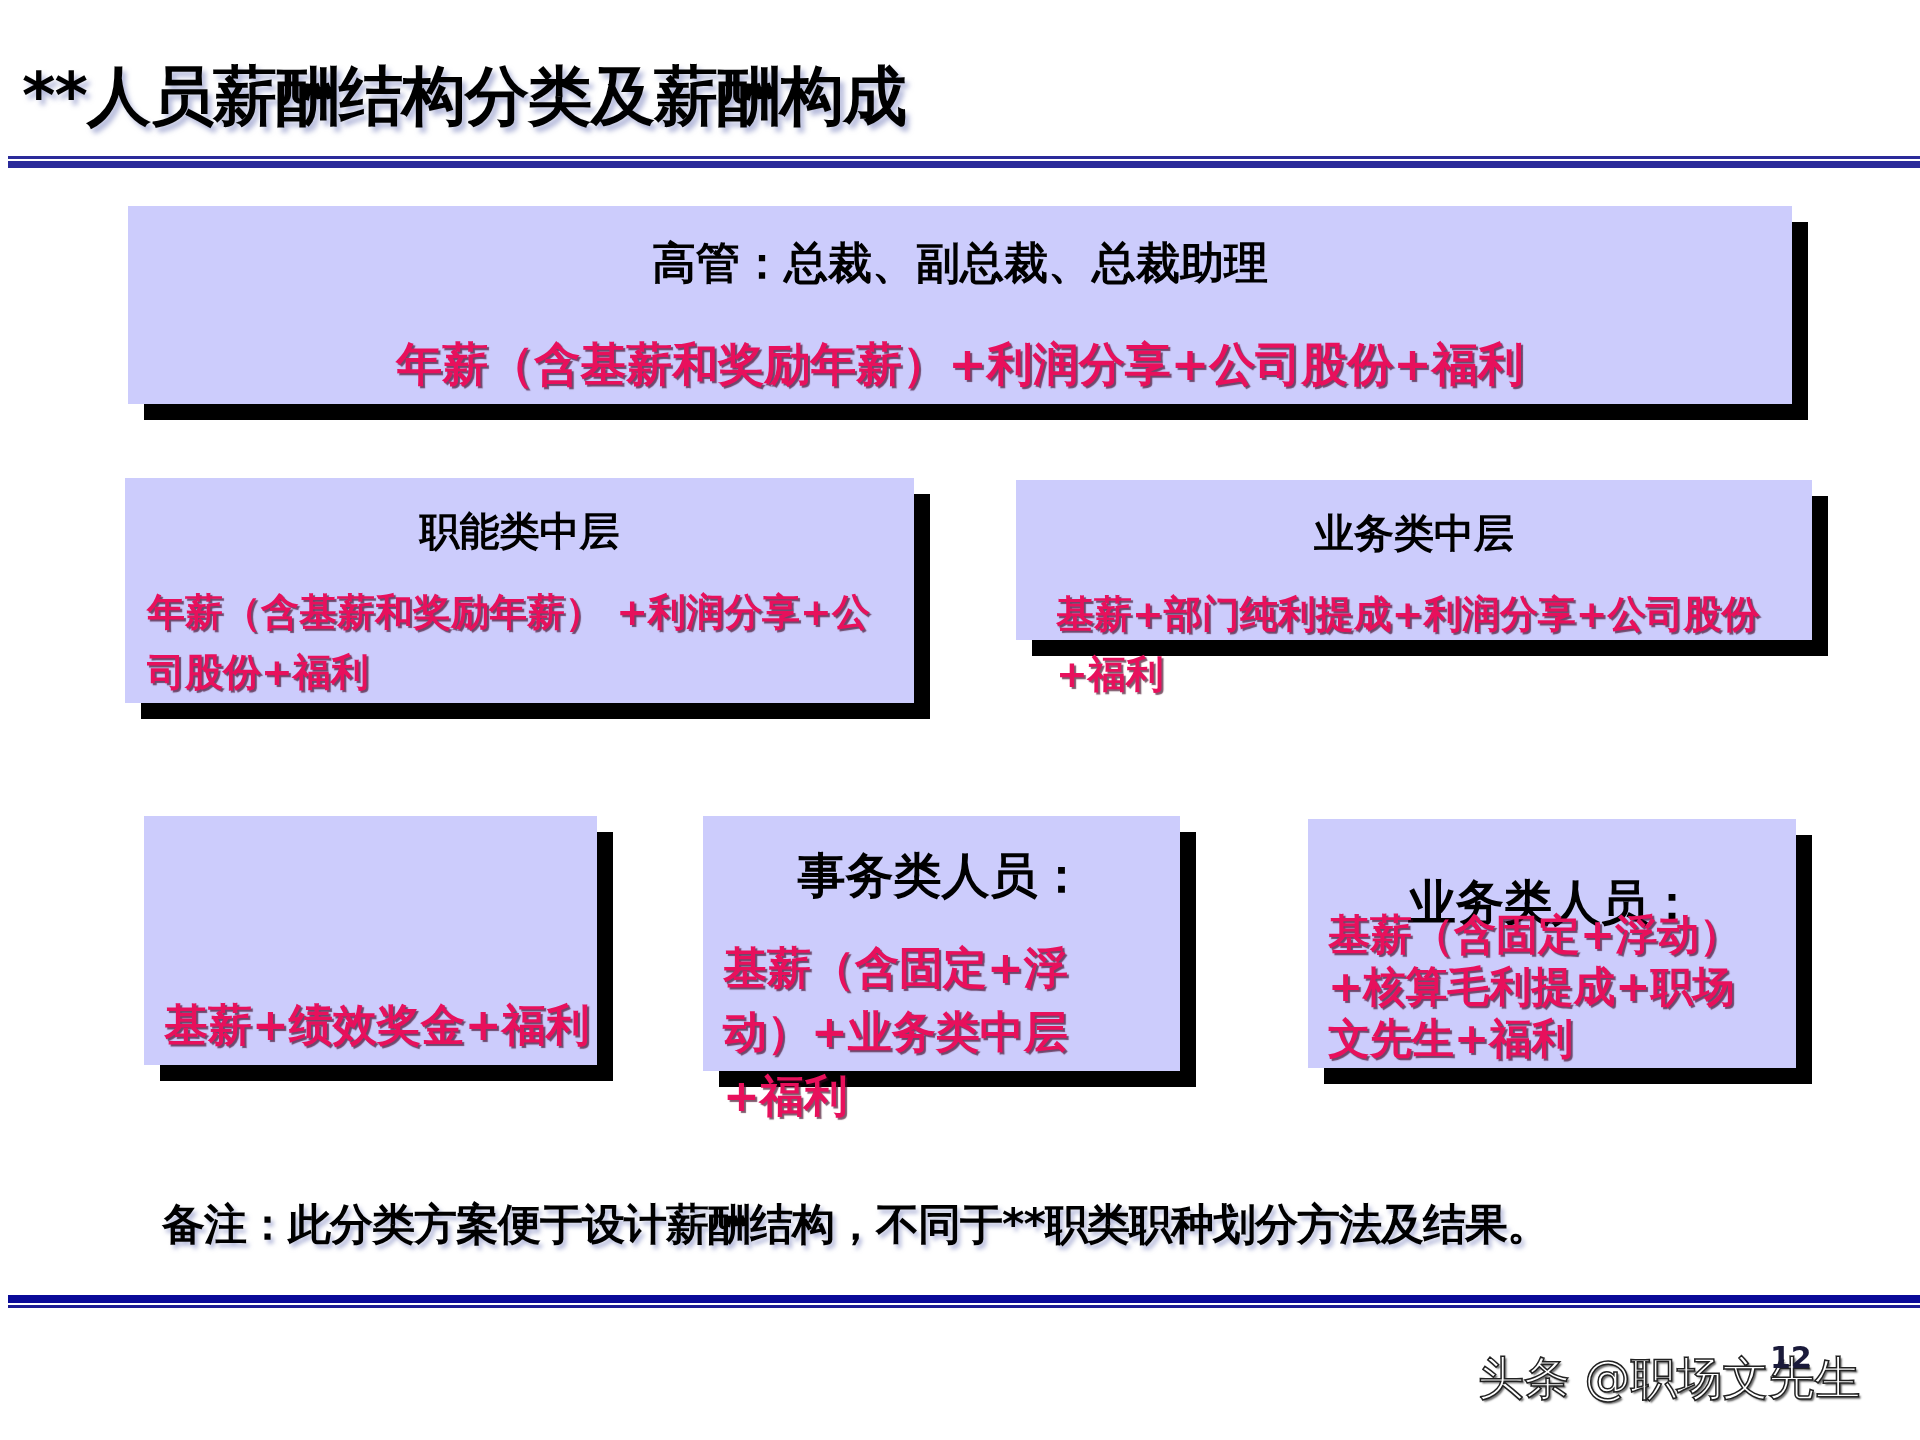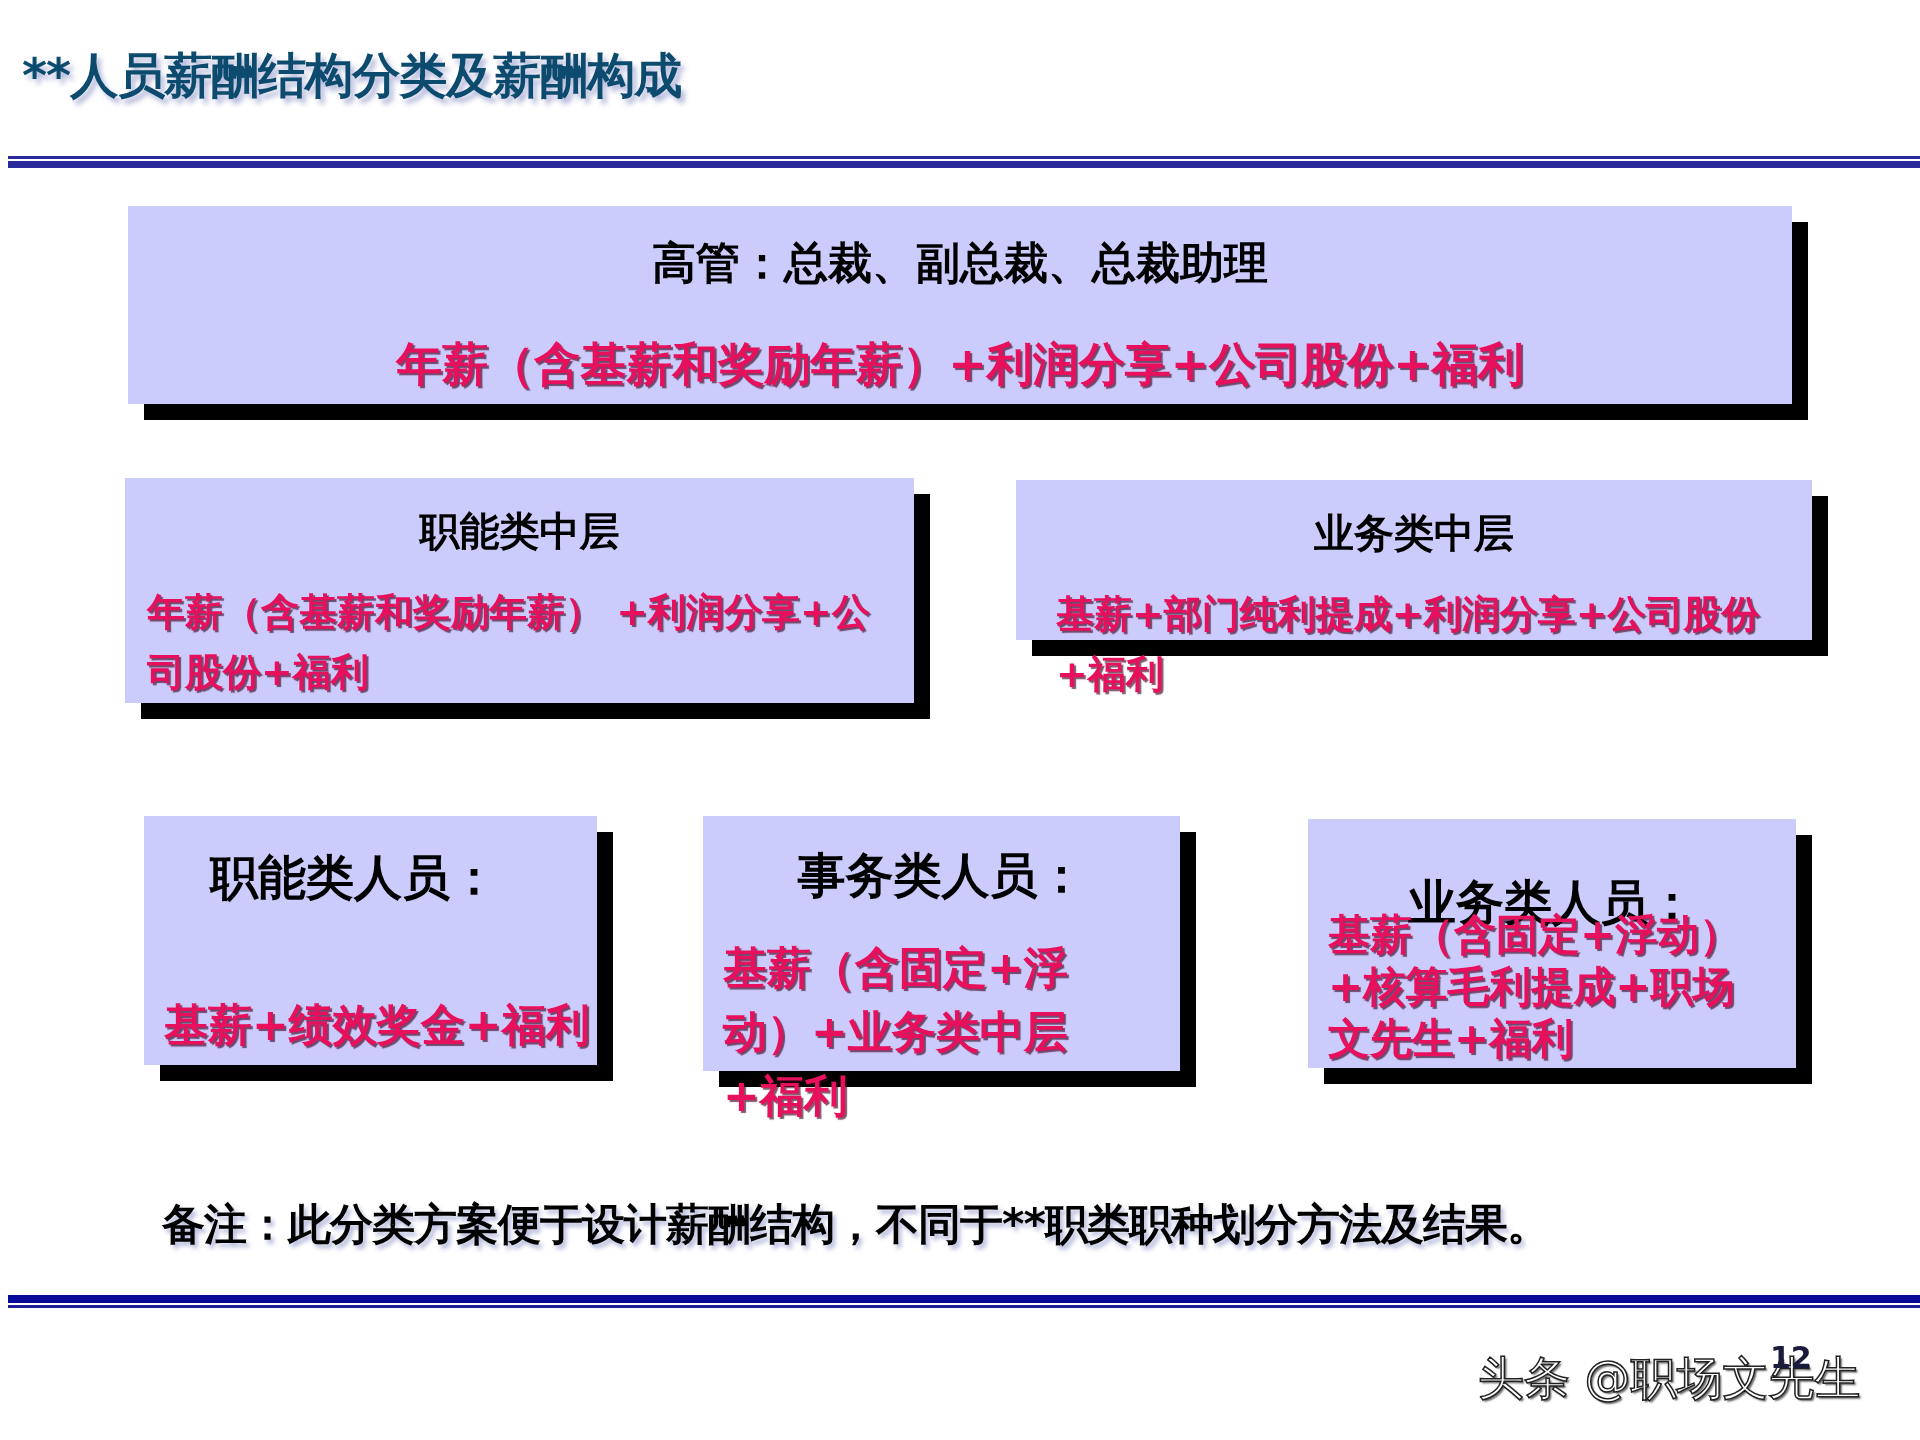--- a/index.html
+++ b/index.html
@@ -2,22 +2,22 @@
 <html><head>
   <meta charset="utf-8">
   <style>
     html, body { margin: 0; padding: 0; }
     body {
       width: 1920px; height: 1440px; position: relative; overflow: hidden;
       background: #ffffff;
       font-family: "DejaVu Sans", "Liberation Sans", sans-serif;
     }
     .title {
-      position: absolute; left: 22px; top: 44px;
-      font-size: 48px; font-weight: bold; color: #0c4a6e;
+      position: absolute; left: 22px; top: 53px;
+      font-size: 64px; font-weight: bold; color: #000000;
       letter-spacing: -1px; white-space: nowrap;
       text-shadow: 4px 5px 5px rgba(120,130,190,0.55);
     }
     .rule { position: absolute; left: 8px; right: 0; background: #2a2a9a; }
     .rule.r1 { top: 156px; height: 3px; }
     .rule.r2 { top: 161px; height: 7px; }
     .rule.r3 { top: 1295px; height: 8px; background: #0a0a98; }
     .rule.r4 { top: 1305px; height: 3px; background: #1c1c94; }
 
     .card {
@@ -69,21 +69,20 @@
   <div class="head" style="top:26px; font-size:40px;">职能类中层</div>
   <div class="body" style="left:22px; right:18px; top:104px; font-size:38px; line-height:60px;">年薪（含基薪和奖励年薪） +利润分享+公司股份+福利</div>
 </div>
 
 <div class="card" style="left:1016px; top:480px; width:796px; height:160px;">
   <div class="head" style="top:26px; font-size:40px;">业务类中层</div>
   <div class="body" style="left:24px; right:14px; top:104px; font-size:38px; line-height:60px;margin-left:16px;">基薪+部门纯利提成+利润分享+公司股份+福利</div>
 </div>
 
 <div class="card" style="left:144px; top:816px; width:453px; height:249px;">
-  <div class="head" style="top:30px; font-size:48px; text-align:left; padding-left:66px;">职能类人员：</div>
   <div class="body" style="left:20px; right:8px; top:180px; font-size:44px; white-space:nowrap;">基薪+绩效奖金+福利</div>
 </div>
 
 <div class="card" style="left:703px; top:816px; width:477px; height:255px;">
   <div class="head" style="top:28px; font-size:48px;">事务类人员：</div>
   <div class="body" style="left:20px; right:40px; top:120px; font-size:44px; line-height:64px;">基薪（含固定+浮动）+业务类中层+福利</div>
 </div>
 
 <div class="card" style="left:1308px; top:819px; width:488px; height:249px;">
   <div class="head" style="top:28px; font-size:48px;margin-top:24px;">业务类人员：</div>

